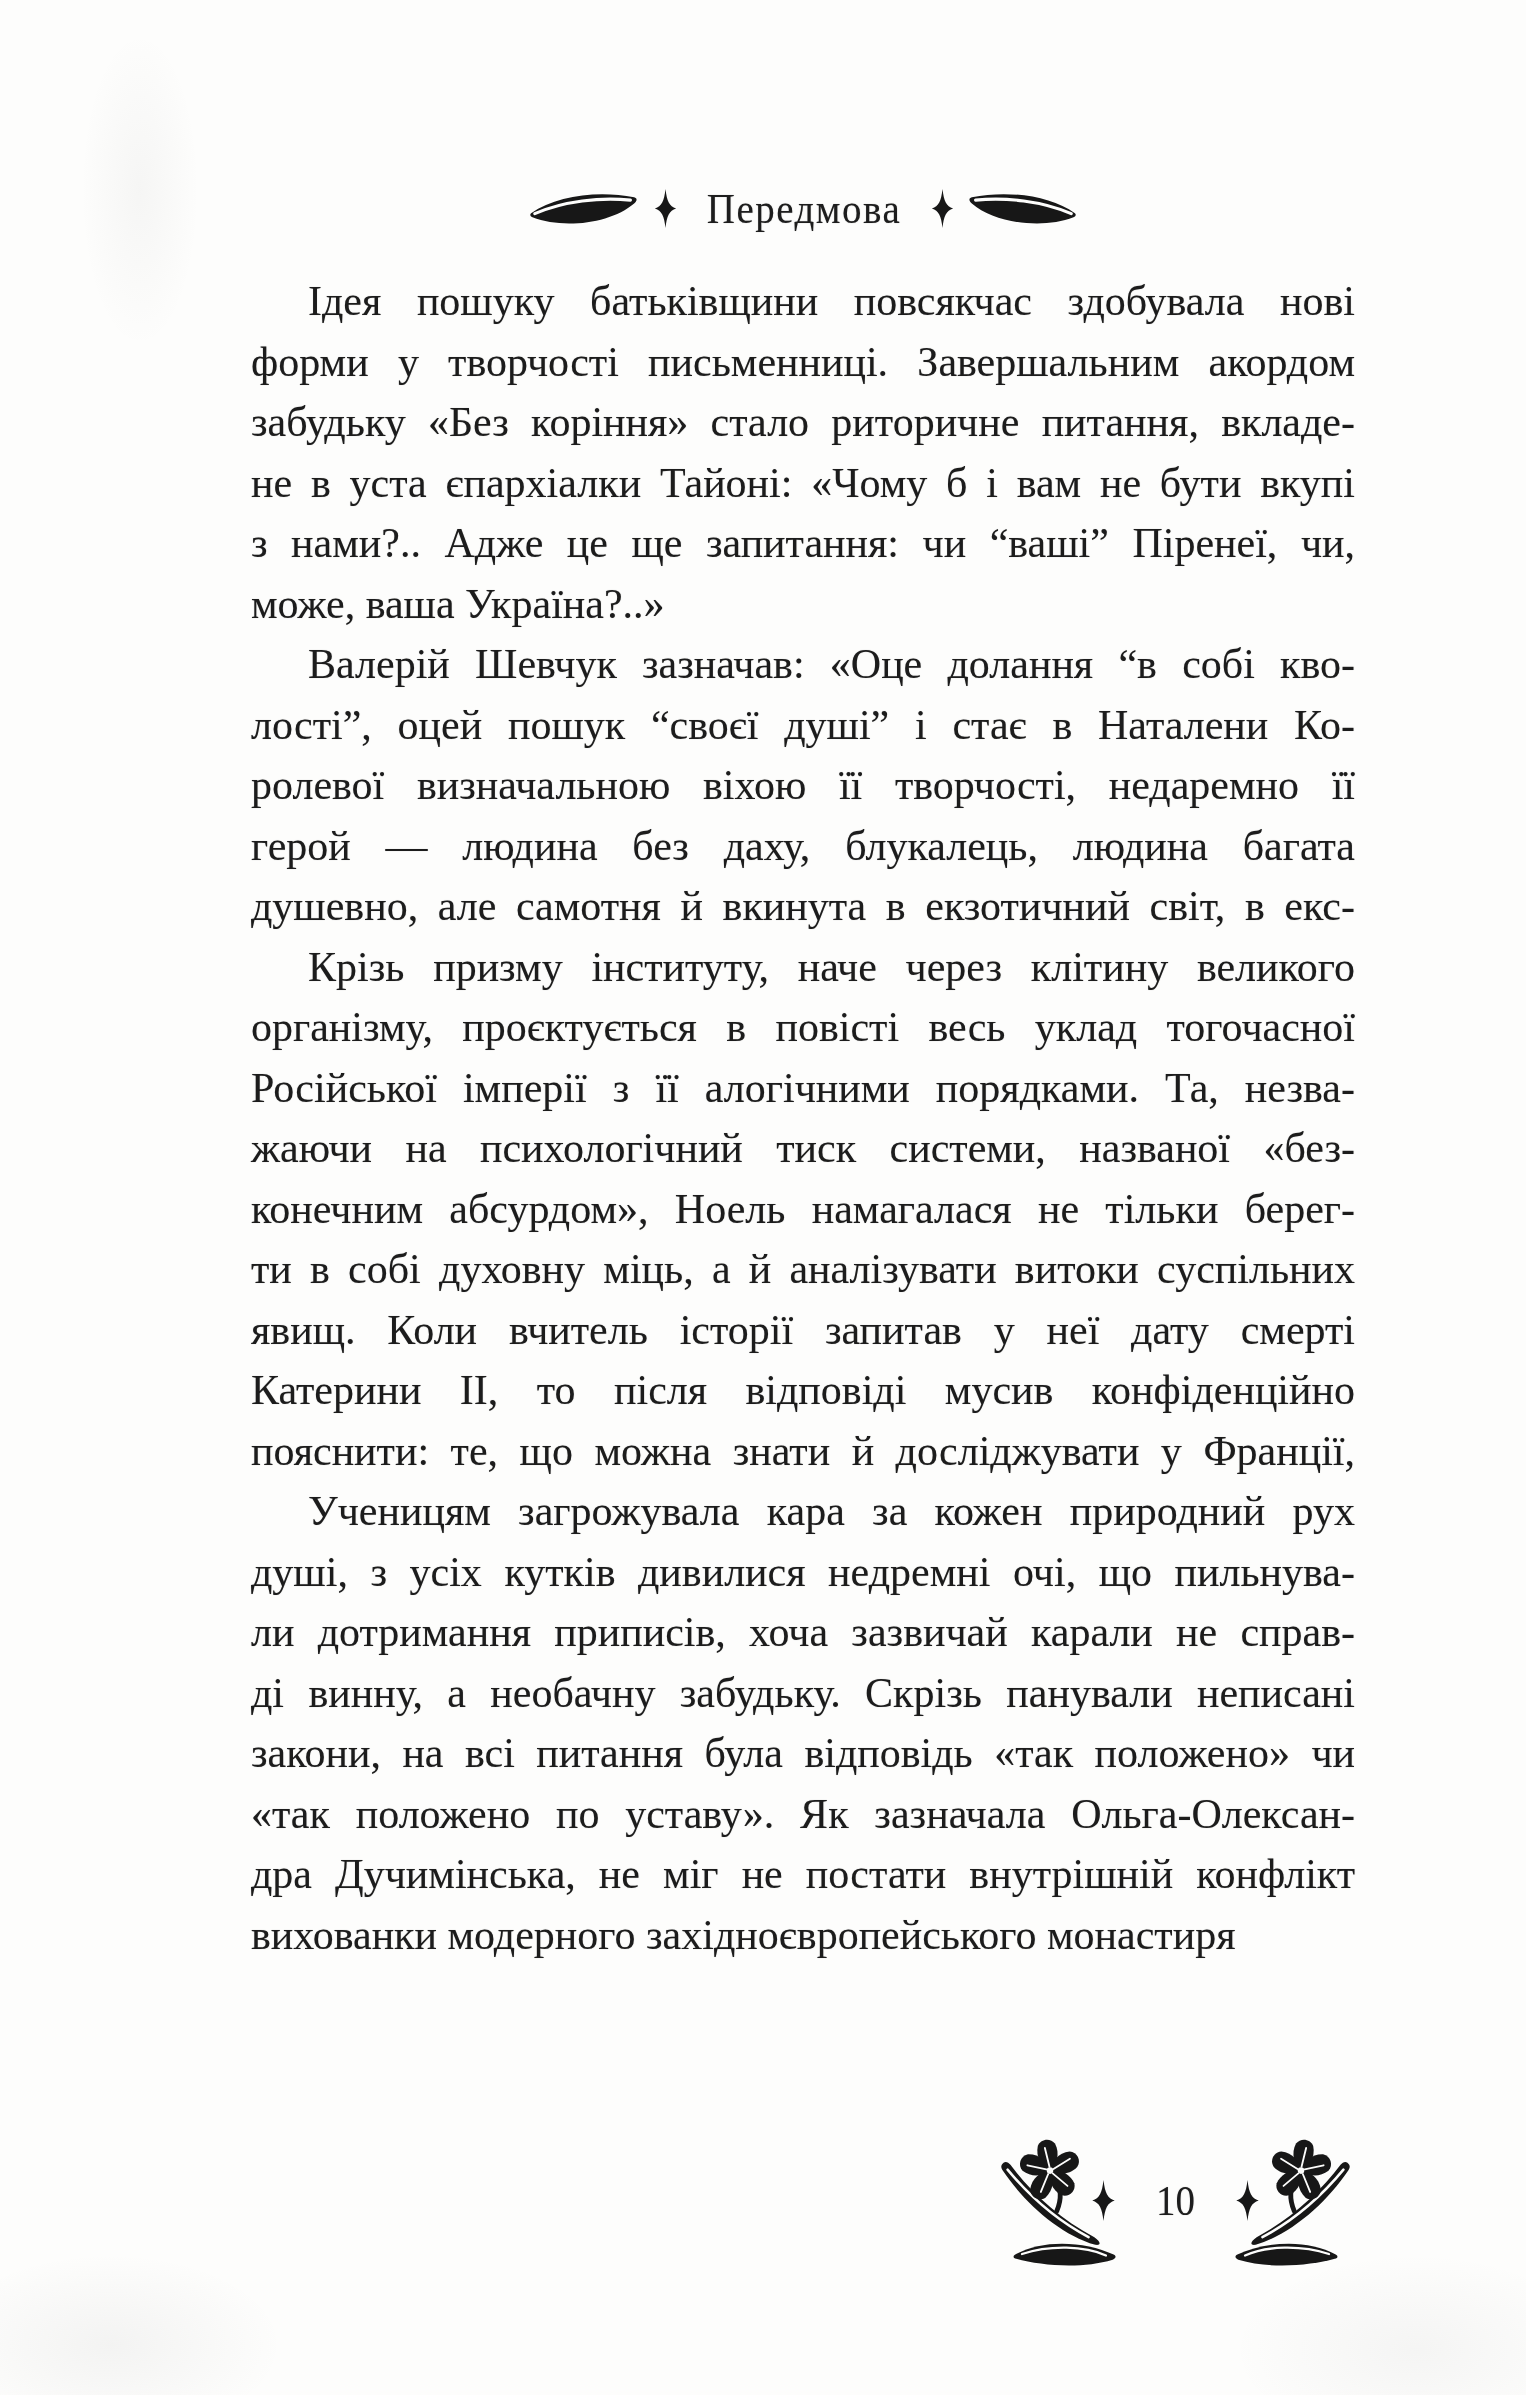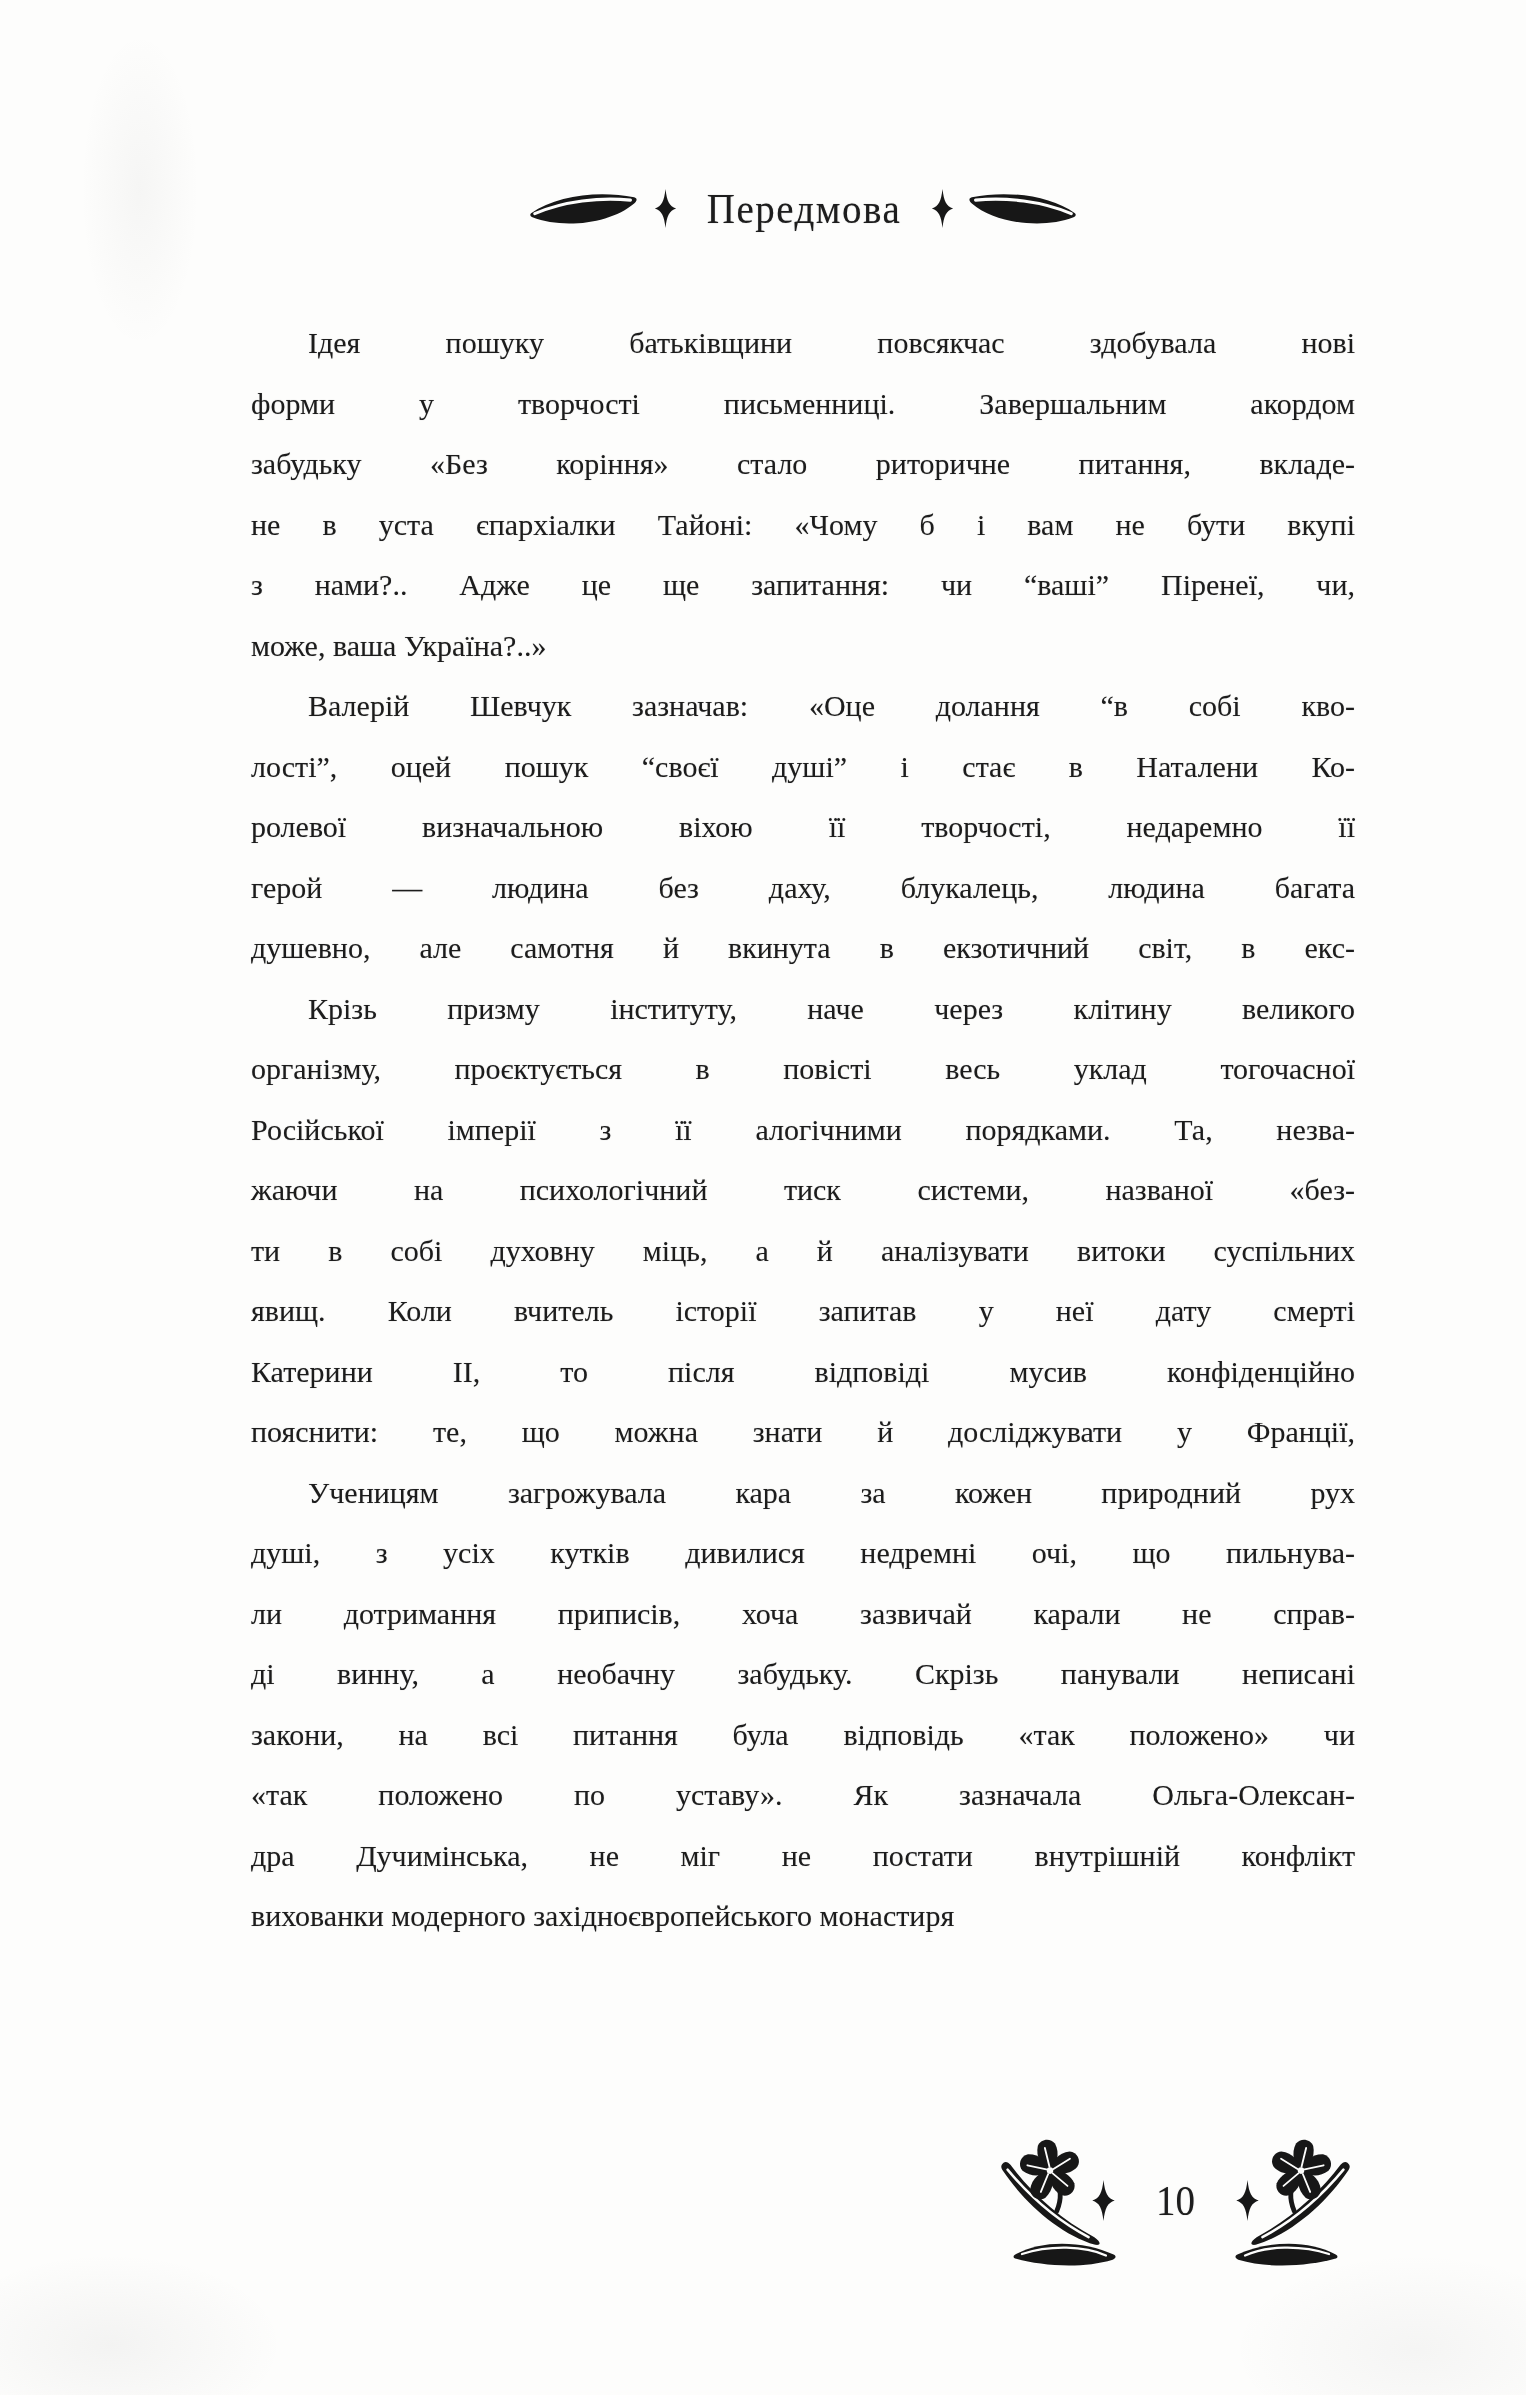--- a/index.html
+++ b/index.html
@@ -30,23 +30,22 @@
     color:#1d1d1d;text-shadow:0 0 1px rgba(25,25,25,0.35);
     transform:scaleY(1.08);
   }
   .orn{display:block;flex:0 0 auto;}
   .leaf-l{margin-right:14px;}
   .leaf-r{margin-left:12px;transform:scaleX(-1);}
 
   
   .page-body{
     position:absolute;top:271px;left:251px;width:1104px;
-    font-size:30px;line-height:60.5px;
+    font-size:42px;line-height:60.5px;
     text-shadow:0 0 1px rgba(25,25,25,0.3);
-    margin-top:42px;
   }
   .line{
     white-space:nowrap;
     text-align:justify;text-align-last:justify;
   }
   .line.first{text-indent:57px;}
   .line.plast{text-align-last:left;}
 
   
   .page-footer{
@@ -151,20 +150,21 @@
     <div class="line first">Валерій Шевчук зазначав: «Оце долання “в собі кво-</div>
     <div class="line">лості”, оцей пошук “своєї душі” і стає в Наталени Ко-</div>
     <div class="line">ролевої визначальною віхою її творчості, недаремно її</div>
     <div class="line">герой — людина без даху, блукалець, людина багата</div>
     <div class="line">душевно, але самотня й вкинута в екзотичний світ, в екс-</div>
 
     <div class="line first">Крізь призму інституту, наче через клітину великого</div>
     <div class="line">організму, проєктується в повісті весь уклад тогочасної</div>
     <div class="line">Російської імперії з її алогічними порядками. Та, незва-</div>
     <div class="line">жаючи на психологічний тиск системи, названої «без-</div>
+    <div class="line">конечним абсурдом», Ноель намагалася не тільки берег-</div>
     <div class="line">ти в собі духовну міць, а й аналізувати витоки суспільних</div>
     <div class="line">явищ. Коли вчитель історії запитав у неї дату смерті</div>
     <div class="line">Катерини II, то після відповіді мусив конфіденційно</div>
     <div class="line">пояснити: те, що можна знати й досліджувати у Франції,</div>
 
     <div class="line first">Ученицям загрожувала кара за кожен природний рух</div>
     <div class="line">душі, з усіх кутків дивилися недремні очі, що пильнува-</div>
     <div class="line">ли дотримання приписів, хоча зазвичай карали не справ-</div>
     <div class="line">ді винну, а необачну забудьку. Скрізь панували неписані</div>
     <div class="line">закони, на всі питання була відповідь «так положено» чи</div>

